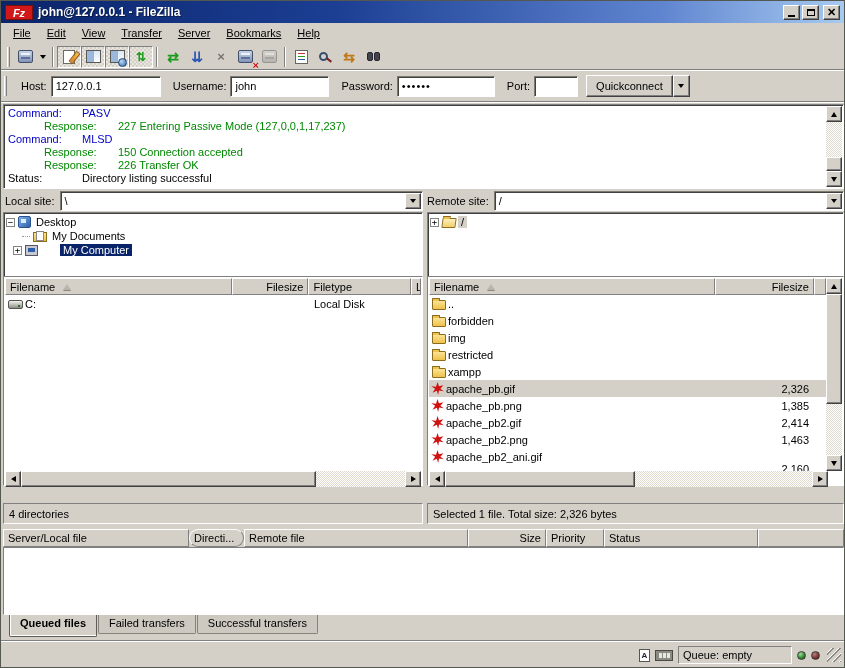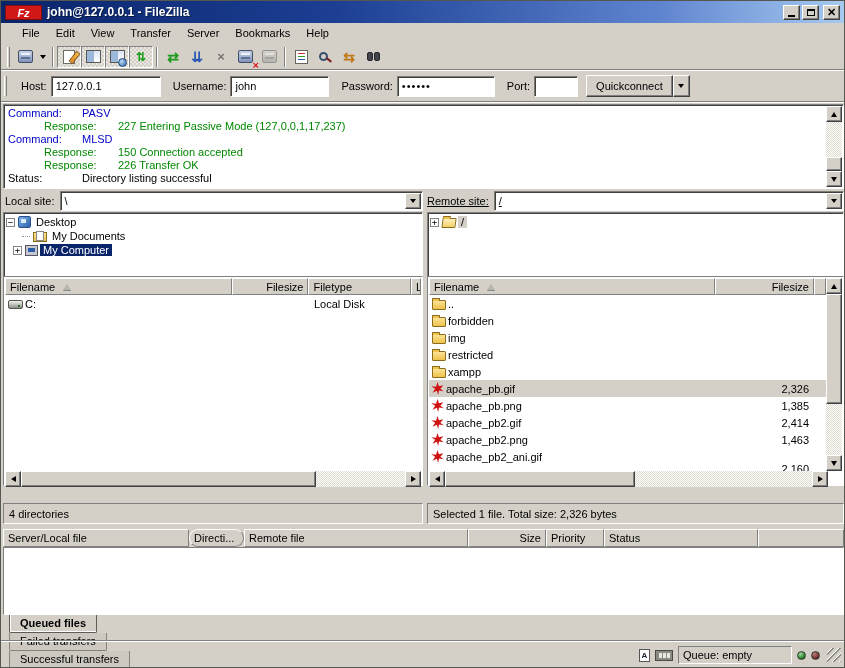--- a/index.html
+++ b/index.html
@@ -15,31 +15,31 @@
   
   .raised { background:#d4d0c8; border:1px solid; border-color:#fff #404040 #404040 #fff; box-shadow: inset -1px -1px 0 #808080; }
   .sunken { background:#fff; border:1px solid; border-color:#808080 #fff #fff #808080; box-shadow: inset 1px 1px 0 #404040; }
   .sunkenflat { border:1px solid; border-color:#808080 #fff #fff #808080; }
   .groove { height:2px; border-top:1px solid #808080; border-bottom:1px solid #fff; }
 
   
   .titlebar { left:0; top:0; width:843px; height:22px;
     background:linear-gradient(90deg,#0a246a 0%,#1c3f94 40%,#5f84cf 78%,#a6caf0 100%);
     display:flex; align-items:center; padding:0 4px; }
-  .fzlogo { width:37px; height:15px; background:#d01818; border:1px solid #7d0e0e; color:#fff;
+  .fzlogo { width:28px; height:15px; background:#d01818; border:1px solid #7d0e0e; color:#fff;
     font-weight:bold; font-size:11px; font-style:italic; text-align:center; line-height:14px; }
   .apptitle { color:#fff; font-weight:bold; font-size:12px; margin-left:5px; flex:1;
     text-shadow:1px 1px 0 rgba(0,0,0,.45); white-space:nowrap; }
   .winbtn { width:17px; height:15px; display:flex; align-items:center; justify-content:center; margin-left:2px; }
   .glyph-min { width:7px; height:2px; background:#000; margin-top:7px; }
   .glyph-max { width:8px; height:7px; border:1px solid #000; border-top:2px solid #000; }
   .glyph-close { font-size:11px; font-weight:bold; line-height:10px; }
 
   
-  .menubar { left:0; top:22px; width:838px; height:20px; display:flex; align-items:center; padding-left:13px; }
+  .menubar { left:0; top:22px; width:838px; height:20px; display:flex; align-items:center; padding-left:4px;text-decoration:underline; }
   .menuitem { padding:3px 8px; cursor:default; }
 
   
   .toolbar { left:0; top:42px; width:843px; height:27px; display:flex; align-items:center; padding-left:3px; }
   .tb-grip { width:3px; height:20px; border-left:1px solid #fff; border-right:1px solid #808080; margin:0 3px; }
   .tb-sep  { width:2px; height:20px; border-left:1px solid #808080; border-right:1px solid #fff; margin:0 3px; }
   .tb { width:24px; height:22px; display:flex; align-items:center; justify-content:center; border:1px solid transparent; }
   .tb.pressed { border-color:#808080 #fff #fff #808080;
     background:repeating-conic-gradient(#e9e6e0 0% 25%, #d4d0c8 0% 50%) 0 0 / 4px 4px; }
   .tb-dd { width:12px; height:22px; display:flex; align-items:center; justify-content:center; }
@@ -104,21 +104,21 @@
     box-shadow:inset 1px 1px 0 #40403c; display:flex; align-items:center; padding-left:4px; }
   .combo .val { flex:1; }
   .combo-btn { width:16px; height:16px; margin-right:1px; display:flex; align-items:center; justify-content:center; }
   .tree { top:211px; height:78px; padding:2px 2px; overflow:hidden; }
   .trow { height:14px; display:flex; align-items:center; white-space:nowrap; }
   .expander { width:9px; height:9px; border:1px solid #848480; background:#fff; font-size:9px; line-height:7px;
     text-align:center; flex:none; font-family:"DejaVu Sans Mono",monospace; }
   .tindent { width:16px; flex:none; }
   .tstub { width:8px; border-top:1px dotted #9a9a94; flex:none; }
   .tlabel { padding:0 3px; }
-  .tsel-active { background:#0a246a; color:#fff; }
+  .tsel-active { background:#0a246a; color:#fff;margin-left:20px; }
   .tsel-inactive { background:#d4d0c8; }
 
   
   .ico { flex:none; margin:0 2px 0 3px; }
   .ico-folder { width:14px; height:10px; background:linear-gradient(#fbe395,#efc14b); border:1px solid #8a6d1f;
     border-radius:1px; position:relative; margin-top:2px; }
   .ico-folder::before { content:""; position:absolute; top:-3px; left:-1px; width:6px; height:2px;
     background:#efc14b; border:1px solid #8a6d1f; border-bottom:none; border-radius:1px 1px 0 0; }
   .ico-folder.open { transform:skewX(-8deg); background:linear-gradient(#fdf0bd,#f3d066); }
   .ico-star { width:13px; height:13px; background:#cf1212; flex:none; margin:0 2px 0 2px;
@@ -147,21 +147,21 @@
   .lrow.sel { background:#d4d0c8; }
   .lcell { overflow:hidden; display:flex; align-items:center; }
   .lcell.right { justify-content:flex-end; padding-right:5px; }
   .listbody { position:relative; }
 
   .pstatus { top:502px; height:21px; display:flex; align-items:center; padding:0 5px; background:#d4d0c8; }
 
   
   .qhdr { left:2px; top:528px; width:841px; height:18px; display:flex; background:#d4d0c8; }
   .qbody { left:2px; top:546px; width:841px; height:68px; }
-  .tabsrow { left:2px; top:614px; width:841px; height:24px; display:flex; align-items:flex-start; padding-left:6px;flex-direction:column; }
+  .tabsrow { left:2px; top:614px; width:841px; height:24px; display:flex; align-items:flex-start; padding-left:6px; }
   .tab { background:#cdc9c1; border:1px solid #868279; border-top:none; border-radius:0 0 2px 2px;
     padding:2px 10px 3px; height:19px; margin-right:1px; }
   .tab.active { background:#d4d0c8; font-weight:bold; height:22px; border-color:#5f5c55;
     box-shadow:inset 1px 0 0 #fff, inset 0 -1px 0 #fff; }
 
   
   .statusbar { left:0; top:639px; width:843px; height:28px; border-top:1px solid #808080;
     box-shadow:inset 0 1px 0 #fff; display:flex; align-items:center; justify-content:flex-end; gap:5px; padding:1px 3px 0 3px; }
   .sb-doc { width:11px; height:13px; background:#fff; border:1px solid #555; font-size:8px; font-weight:bold;
     color:#223; text-align:center; line-height:12px; }
@@ -313,21 +313,21 @@
   <div class="abs siterow" style="left:4px;width:418px;">
     <span style="margin-right:5px;">Local site:</span>
     <div class="combo">
       <span class="val">\</span>
       <div class="combo-btn raised">
           <span class="tri-dn"></span>
         </div>
     </div>
   </div>
 
-  <div class="abs siterow" style="left:426px;width:417px;text-decoration:underline;">
+  <div class="abs siterow" style="left:426px;width:417px;">
     <span style="margin-right:5px;">Remote site:</span>
     <div class="combo">
       <span class="val">/</span>
       <div class="combo-btn raised">
           <span class="tri-dn"></span>
         </div>
     </div>
   </div>
 
   <div class="abs tree sunken" style="left:2px;width:420px;">

